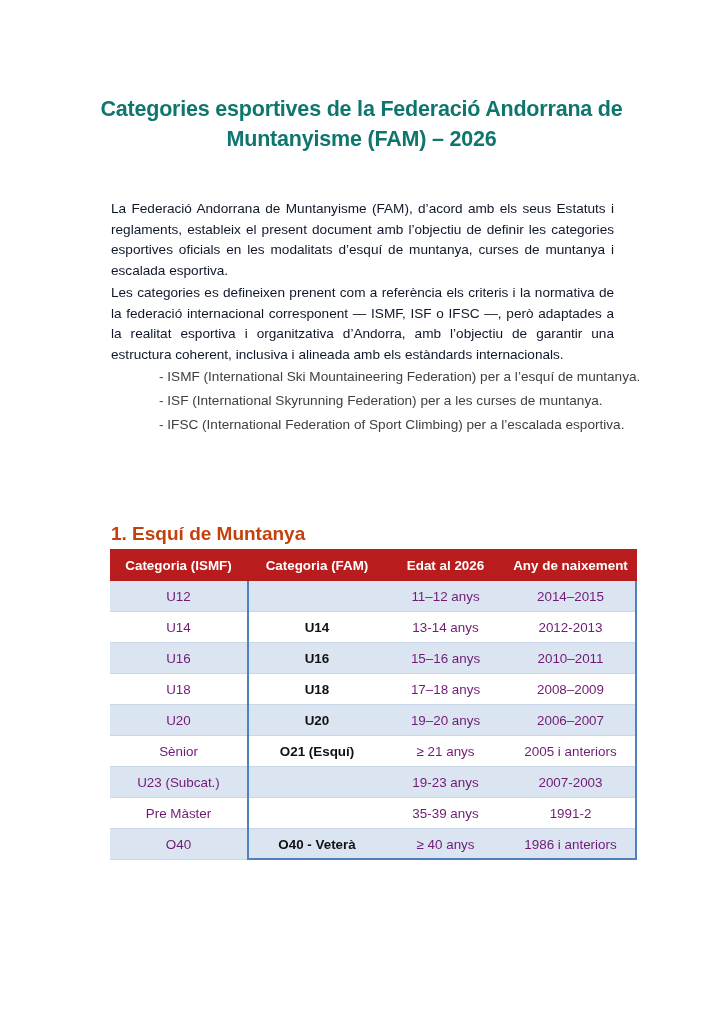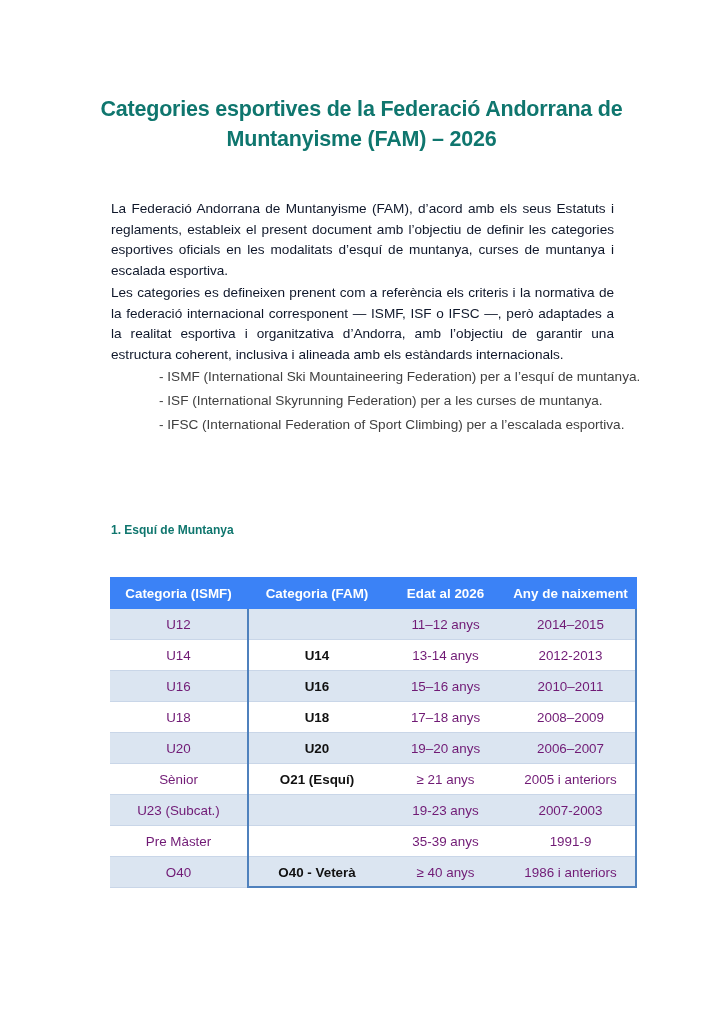--- a/index.html
+++ b/index.html
@@ -7,23 +7,23 @@
            font-family: "DejaVu Sans", sans-serif; color: #1a1a1a; }
     .page { position: absolute; left: 0; top: 0; width: 723px; height: 1024px; }
     .title { position: absolute; left: 60px; width: 603px; top: 94px; text-align: center;
              font-family: "Liberation Sans", sans-serif; font-weight: bold; font-size: 21.5px;
              line-height: 30px; color: #0f766e; letter-spacing: -0.2px; }
     .para { position: absolute; left: 111px; width: 503px; font-family: "Liberation Sans", sans-serif;
             font-size: 13.6px; line-height: 20.6px; text-align: justify; color: #0f172a; }
     .bullet { position: absolute; left: 111px; width: 520px; font-family: "Liberation Sans", sans-serif;
               font-size: 13.6px; line-height: 20px; color: #404040; white-space: nowrap; margin-left: 48px; }
     .section-heading { position: absolute; left: 111px; top: 523px; font-family: "Liberation Sans", sans-serif;
-                       font-weight: bold; font-size: 12px; color: #0f766e; }
+                       font-weight: bold; font-size: 19px; color: #c2410c; }
     .table { position: absolute; left: 110px; top: 549px; width: 527px; }
-    .thead { display: flex; height: 32px; background: #3b82f6; margin-top: 28px; }
+    .thead { display: flex; height: 32px; background: #b91c1c; }
     .th { color: #ffffff; font-family: "Liberation Sans", sans-serif; font-weight: bold; font-size: 13.4px;
           display: flex; align-items: center; justify-content: center; box-sizing: border-box; }
     .c1 { width: 137px; }
     .c2 { width: 140px; }
     .c3 { width: 117px; }
     .c4 { width: 133px; }
     .tbody { position: relative; }
     .tr { display: flex; height: 31px; border-bottom: 1px solid #c9d6e8; box-sizing: border-box; }
     .tr.alt { background: #dbe5f1; }
     .td { font-family: "Liberation Sans", sans-serif; font-size: 13.4px; color: #701a75;
@@ -99,21 +99,21 @@
       <div class="tr alt">
         <div class="td c1">U23 (Subcat.)</div>
         <div class="td c2 bold"></div>
         <div class="td c3">19-23 anys</div>
         <div class="td c4">2007-2003</div>
       </div>
       <div class="tr">
         <div class="td c1">Pre Màster</div>
         <div class="td c2 bold"></div>
         <div class="td c3">35-39 anys</div>
-        <div class="td c4">1991-9</div>
+        <div class="td c4">1991-2</div>
       </div>
       <div class="tr alt">
         <div class="td c1">O40</div>
         <div class="td c2 bold">O40 - Veterà</div>
         <div class="td c3">≥ 40 anys</div>
         <div class="td c4">1986 i anteriors</div>
       </div>
       <div class="fam-box"></div>
     </div>
   </div>

